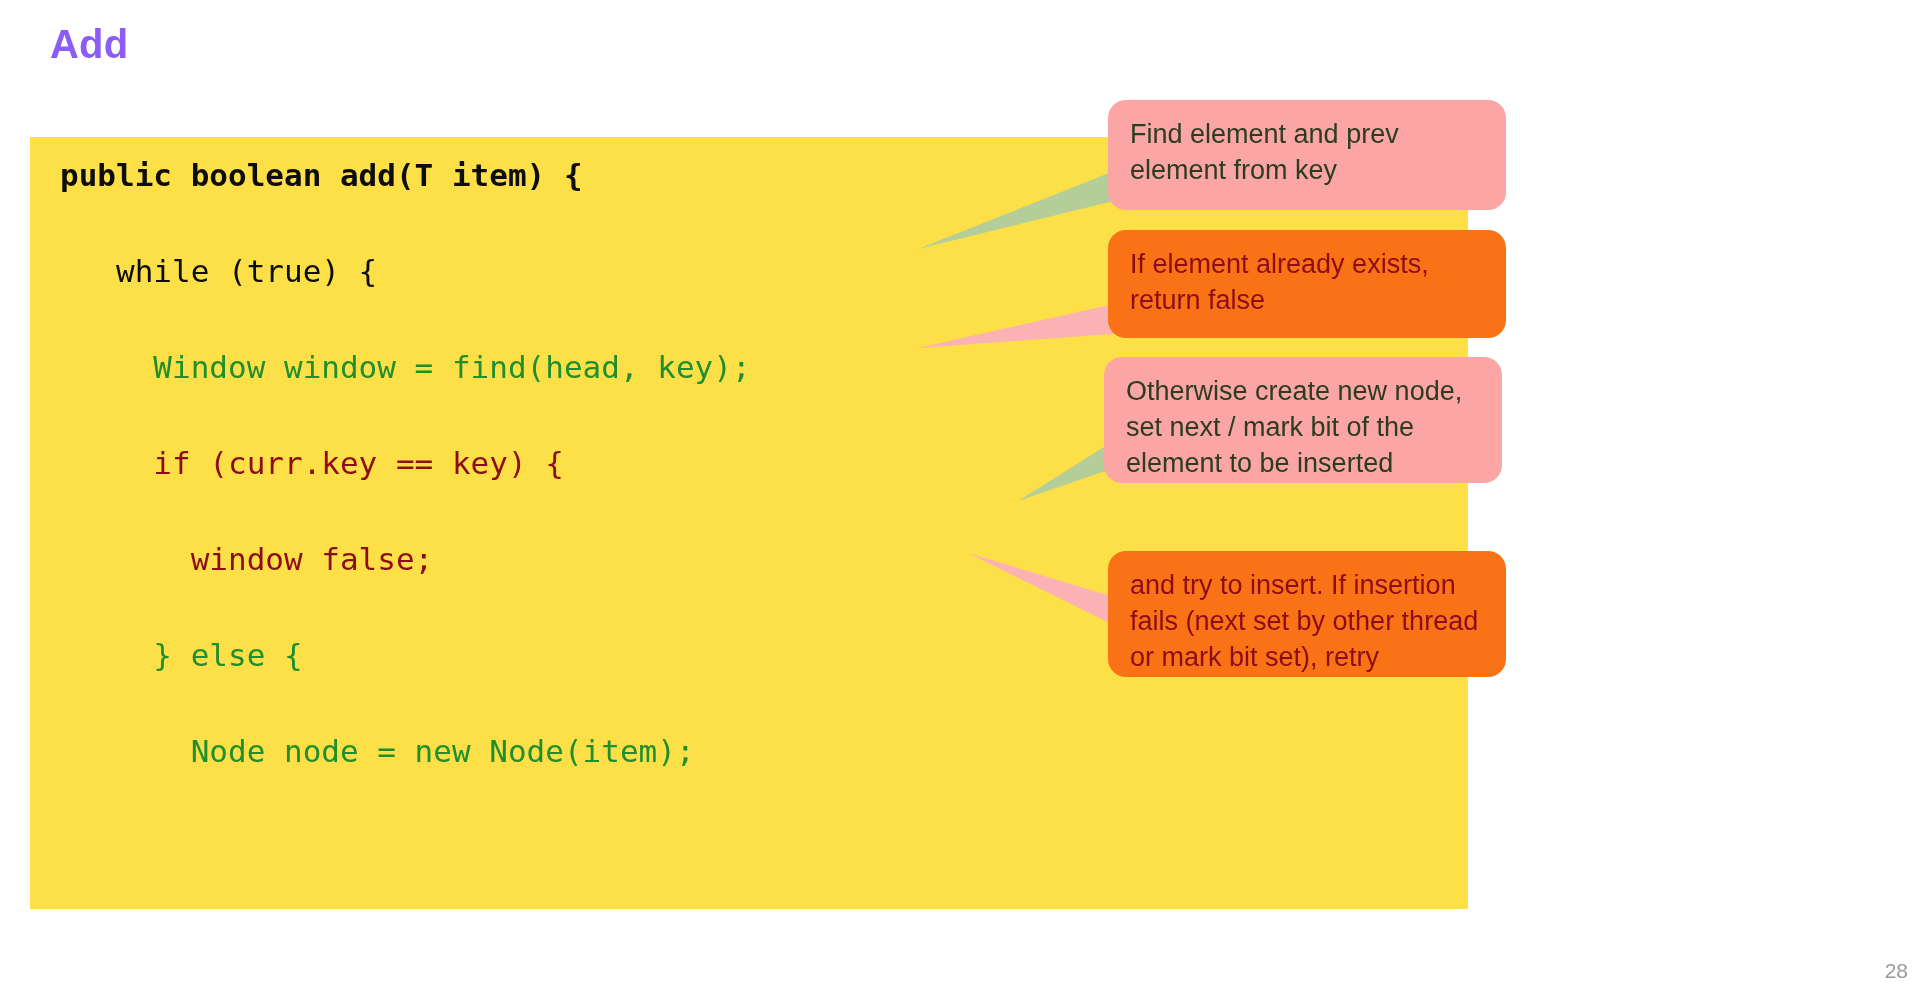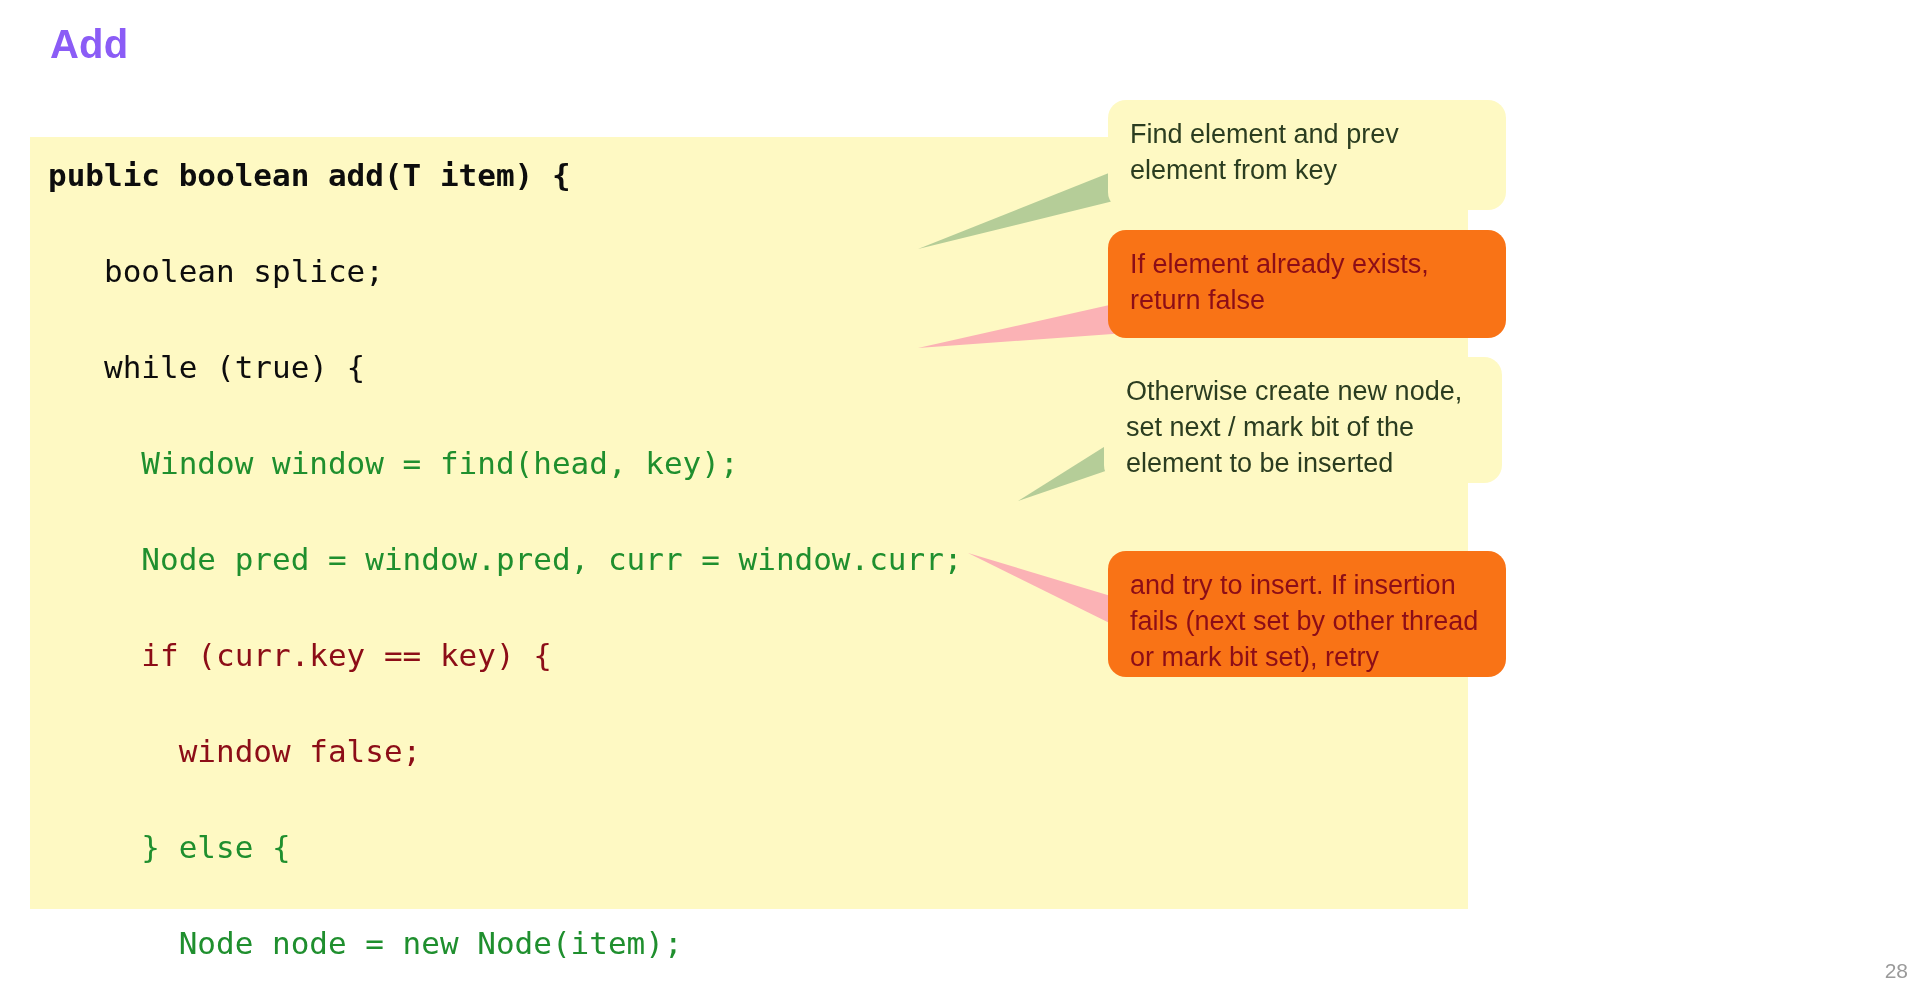--- a/index.html
+++ b/index.html
@@ -27,23 +27,23 @@
     font-family: "Liberation Sans", sans-serif;
   }
 
   
   #code-panel {
     position: absolute;
     left: 30px;
     top: 137px;
     width: 1438px;
     height: 772px;
-    background: #fef9c3;
+    background: #fde047;
     box-sizing: border-box;
-    padding: 14px 0 0 4px;
+    padding: 14px 0 0 16px;
   }
   #code-listing {
     font-family: "DejaVu Sans Mono", "Liberation Mono", monospace;
     font-size: 31px;
     line-height: 48px;
     white-space: pre;
     margin: 0;
     padding: 0 0 0 14px;
   }
   .code-line { display: block; white-space: pre; }
@@ -56,21 +56,21 @@
   .callout {
     position: absolute;
     border-radius: 18px;
     box-sizing: border-box;
     padding: 16px 22px 18px 22px;
     font-family: "Liberation Sans", sans-serif;
     font-size: 27px;
     line-height: 36px;
   }
   .callout .callout-text { display: block; white-space: pre-line; }
-  .callout.green { background: #fef9c3; color: #2b3d20; }
+  .callout.green { background: #fca5a5; color: #2b3d20; }
   .callout.pink  { background: #f97316; color: #8c0d17; }
 
   
   .tail { position: absolute; overflow: visible; }
 
   
   #page-number {
     position: absolute;
     right: 12px;
     bottom: 20px;
@@ -79,24 +79,22 @@
     font-family: "Liberation Sans", sans-serif;
   }
 </style>
 </head>
 <body>
 
 <div id="slide-title">Add</div>
 
 <div id="code-panel">
   <pre id="code-listing"><span class="code-line c-black c-bold">public boolean add(T item) {</span>
-<span class="code-line c-black">   boolean splice;</span>
 <span class="code-line c-black">   while (true) {</span>
 <span class="code-line c-green">     Window window = find(head, key);</span>
-<span class="code-line c-green">     Node pred = window.pred, curr = window.curr;</span>
 <span class="code-line c-red">     if (curr.key == key) {</span>
 <span class="code-line c-red">       window false;</span>
 <span class="code-line c-green">     } else {</span>
 <span class="code-line c-green">       Node node = new Node(item);</span>
 
 
 
 
 
 </pre>

